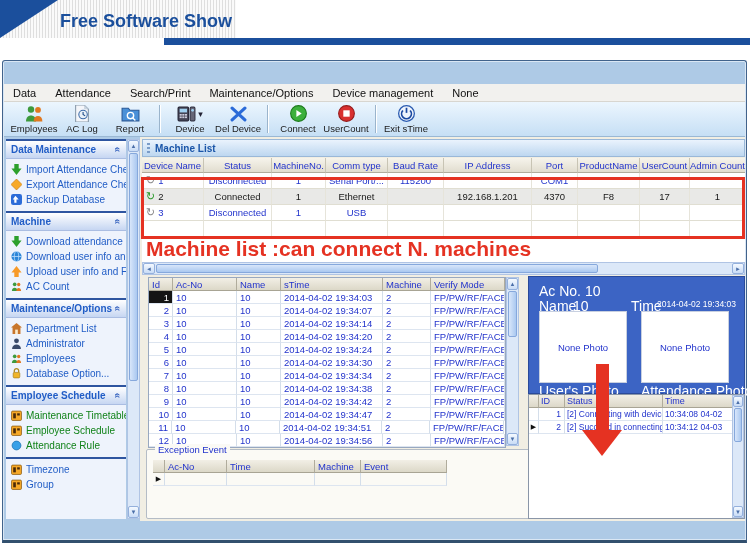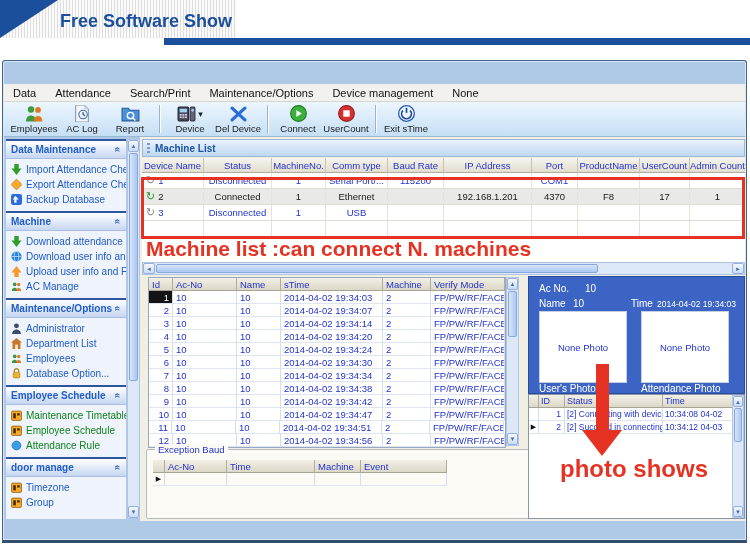--- a/index.html
+++ b/index.html
@@ -94,21 +94,21 @@
     padding-left:3px;overflow:hidden;white-space:nowrap;flex:none;}
   .lcell.idc{justify-content:flex-end;padding-right:3px;padding-left:0;}
   .lcell.sel{background:#141414;color:#fff;}
   
   .egroup{left:146px;top:449px;width:389px;height:70px;background:#fbfaf5;border:1px solid #b4bcc6;
     border-radius:2px;box-sizing:border-box;}
   .eglabel{position:absolute;left:8px;top:-6px;background:#fbfaf5;padding:0 3px;font-size:9.5px;color:#2233cc;}
   .etable{position:absolute;left:6px;top:10px;}
   
   .dpanel{left:528px;top:276px;width:217px;height:118px;background:#3c64c4;border:1px solid #2a4a9a;box-sizing:border-box;}
-  .dlabel{position:absolute;font-size:10px;color:#fff;white-space:nowrap;}
+  .dlabel{position:absolute;font-size:14px;color:#fff;white-space:nowrap;}
   .dtime{font-size:8.5px;}
   .photo-box{position:absolute;width:88px;height:72px;background:#fff;border:1px solid #c8d0e0;
     display:flex;align-items:center;justify-content:center;font-size:9.5px;color:#2233cc;box-sizing:border-box;}
   
   .stable{left:528px;top:394px;width:217px;height:125px;background:#fff;border:1px solid #8a96a8;box-sizing:border-box;}
   .scell{height:13px;display:flex;align-items:center;font-size:8.5px;color:#2233cc;
     border-right:1px solid #d4deea;border-bottom:1px solid #dde5f0;box-sizing:border-box;
     padding-left:2px;overflow:hidden;white-space:nowrap;flex:none;}
   .shead{height:13px;display:flex;align-items:center;font-size:9px;color:#2233cc;
     background:linear-gradient(#f2efe6,#dcd8c8);border-right:1px solid #b0ac9c;border-bottom:1px solid #a8a494;
@@ -310,48 +310,48 @@
           </div>
           <div class="sb-item">
             <span class="sb-icon">
               <svg width="12" height="11" viewBox="0 0 12 10">
                 <circle cx="4" cy="2.6" r="2" fill="#3d9a3d"></circle>
                 <path d="M1 10c0-2.4 1.4-3.6 3-3.6S7 7.6 7 10z" fill="#3d9a3d"></path>
                 <circle cx="8.4" cy="2.8" r="1.8" fill="#e07820"></circle>
                 <path d="M5.8 10c0-2.2 1.2-3.3 2.6-3.3S11 7.8 11 10z" fill="#e07820"></path>
               </svg>
             </span>
-            <span>AC Manage</span>
+            <span>AC Count</span>
           </div>
         </div>
       </div>
       <div class="sb-section">
         <div class="sb-rule"></div>
         <div class="sb-head">
           <span>Maintenance/Options</span>
           <span class="sb-chevron">«</span>
         </div>
         <div class="sb-items">
           <div class="sb-item">
             <span class="sb-icon">
               <svg width="11" height="11" viewBox="0 0 10 10">
+                <path d="M5 0l5 4.2H8.6V10H1.4V4.2H0z" fill="#c8762c"></path>
+                <rect x="3.8" y="6" width="2.4" height="4" fill="#fdeccc"></rect>
+              </svg>
+            </span>
+            <span>Department List</span>
+          </div>
+          <div class="sb-item">
+            <span class="sb-icon">
+              <svg width="11" height="11" viewBox="0 0 10 10">
                 <circle cx="5" cy="2.6" r="2.2" fill="#3a4a6a"></circle>
                 <path d="M1 10c0-2.6 1.8-4 4-4s4 1.4 4 4z" fill="#3a4a6a"></path>
               </svg>
             </span>
             <span>Administrator</span>
-          </div>
-          <div class="sb-item">
-            <span class="sb-icon">
-              <svg width="11" height="11" viewBox="0 0 10 10">
-                <path d="M5 0l5 4.2H8.6V10H1.4V4.2H0z" fill="#c8762c"></path>
-                <rect x="3.8" y="6" width="2.4" height="4" fill="#fdeccc"></rect>
-              </svg>
-            </span>
-            <span>Department List</span>
           </div>
           <div class="sb-item">
             <span class="sb-icon">
               <svg width="12" height="11" viewBox="0 0 12 10">
                 <circle cx="4" cy="2.6" r="2" fill="#3d9a3d"></circle>
                 <path d="M1 10c0-2.4 1.4-3.6 3-3.6S7 7.6 7 10z" fill="#3d9a3d"></path>
                 <circle cx="8.4" cy="2.8" r="1.8" fill="#e07820"></circle>
                 <path d="M5.8 10c0-2.2 1.2-3.3 2.6-3.3S11 7.8 11 10z" fill="#e07820"></path>
               </svg>
             </span>
@@ -400,24 +400,20 @@
               <svg width="11" height="11" viewBox="0 0 10 10">
                 <circle cx="5" cy="5" r="4" fill="#38a0e8" stroke="#1a70b0" stroke-width="0.7"></circle>
               </svg>
             </span>
             <span>Attendance Rule</span>
           </div>
         </div>
       </div>
       <div class="sb-section">
         <div class="sb-rule"></div>
-        <div class="sb-head">
-          <span>door manage</span>
-          <span class="sb-chevron">«</span>
-        </div>
         <div class="sb-items">
           <div class="sb-item">
             <span class="sb-icon">
               <svg width="11" height="11" viewBox="0 0 10 10">
                 <rect x="0.5" y="1" width="9" height="8.5" rx="1" fill="#f7a928" stroke="#8a5a10" stroke-width="0.7"></rect>
                 <rect x="2" y="3" width="2.4" height="4.6" fill="#4a2a08"></rect>
                 <rect x="5.6" y="3" width="2.4" height="2" fill="#4a2a08"></rect>
               </svg>
             </span>
             <span>Timezone</span>
@@ -634,21 +630,21 @@
       </div>
     </div>
 
   <div class="abs vscroll" style="left:506px;top:277px;width:13px;height:169px;">
     <div class="scr-btn" style="left:0;top:0;width:11px;height:12px;">▲</div>
     <div class="scr-thumb" style="left:1px;top:13px;width:9px;height:46px;"></div>
     <div class="scr-btn" style="left:0;bottom:0;width:11px;height:12px;line-height:11px;">▼</div>
   </div>
 
   <div class="abs egroup">
-    <span class="eglabel">Exception Baud</span>
+    <span class="eglabel">Exception Event</span>
     <div class="etable" id="exception-table">
         <div class="trow">
           <div class="lhead selcol" style="width: 12px;"></div>
           <div class="lhead" style="width: 62px;">Ac-No</div>
           <div class="lhead" style="width: 88px;">Time</div>
           <div class="lhead" style="width: 46px;">Machine</div>
           <div class="lhead" style="width: 86px;">Event</div>
         </div>
         <div class="trow">
           <div class="lcell selcol" style="width: 12px;">▶</div>
@@ -698,16 +694,15 @@
       </div>
     </div>
   <div class="abs vscroll" style="left:732px;top:395px;width:12px;height:123px;">
     <div class="scr-btn" style="left:0;top:0;width:10px;height:11px;">▲</div>
     <div class="scr-thumb" style="left:1px;top:12px;width:8px;height:34px;"></div>
     <div class="scr-btn" style="left:0;bottom:0;width:10px;height:11px;line-height:10px;">▼</div>
   </div>
 
   <div class="abs red-shaft"></div>
   <div class="abs red-head"></div>
-  <div class="abs photo-note">photo shows</div>
 
 
 </div>
 
 </body></html>

